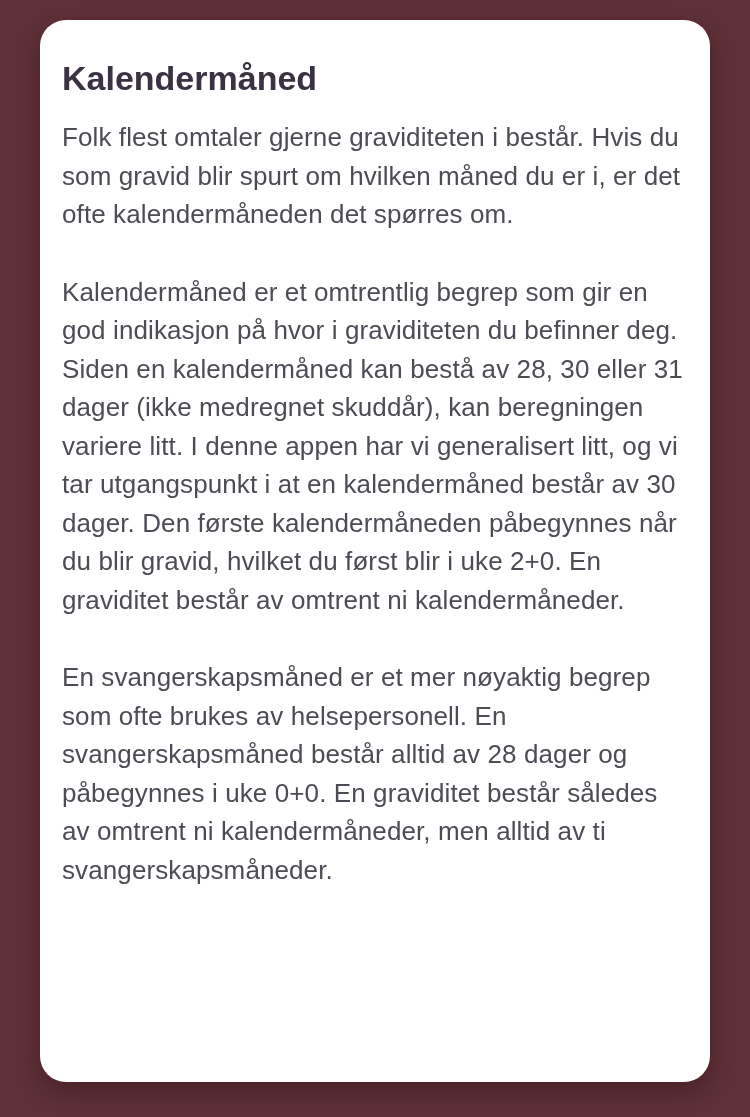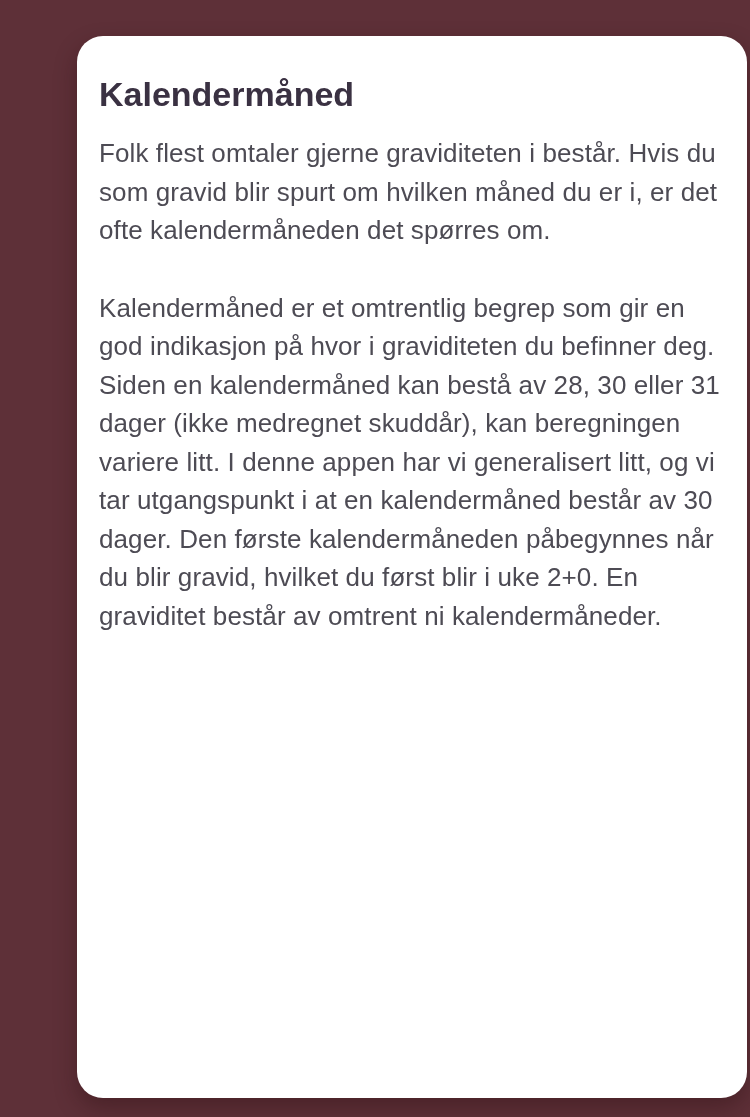--- a/index.html
+++ b/index.html
@@ -10,30 +10,29 @@
     width: 750px;
     height: 1117px;
     background: #5e3038;
     overflow: hidden;
     position: relative;
     font-family: "Liberation Sans", sans-serif;
   }
   .info-card {
     position: absolute;
     left: 40px;
-    top: 36px;
+    top: 20px;
     width: 670px;
     height: 1062px;
     box-sizing: border-box;
     background: #ffffff;
     border-radius: 26px;
     padding: 38px 22px 0 22px;
     box-shadow: 0 10px 22px rgba(42, 12, 17, 0.38);
     overflow: hidden;
-    margin-left: 37px;
   }
   .card-title {
     margin: 0 0 20px 0;
     font-size: 34px;
     line-height: 40px;
     font-weight: 700;
     color: #3a3142;
     letter-spacing: 0px;
   }
   .card-paragraph {
@@ -45,13 +44,14 @@
     letter-spacing: 0.1px;
   }
 </style>
 </head>
 <body>
 
 <div class="info-card">
   <h1 class="card-title">Kalendermåned</h1>
   <p class="card-paragraph">Folk flest omtaler gjerne graviditeten i består. Hvis du som gravid blir spurt om hvilken måned du er i, er det ofte kalendermåneden det spørres om.</p>
   <p class="card-paragraph">Kalendermåned er et omtrentlig begrep som gir en god indikasjon på hvor i graviditeten du befinner deg. Siden en kalendermåned kan bestå av 28, 30 eller 31 dager (ikke medregnet skuddår), kan beregningen variere litt. I denne appen har vi generalisert litt, og vi tar utgangspunkt i at en kalendermåned består av 30 dager. Den første kalendermåneden påbegynnes når du blir gravid, hvilket du først blir i uke 2+0. En graviditet består av omtrent ni kalendermåneder.</p>
+  <p class="card-paragraph">En svangerskapsmåned er et mer nøyaktig begrep som ofte brukes av helsepersonell. En svangerskapsmåned består alltid av 28 dager og påbegynnes i uke 0+0. En graviditet består således av omtrent ni kalendermåneder, men alltid av ti svangerskapsmåneder.</p>
 </div>
 
 </body></html>

